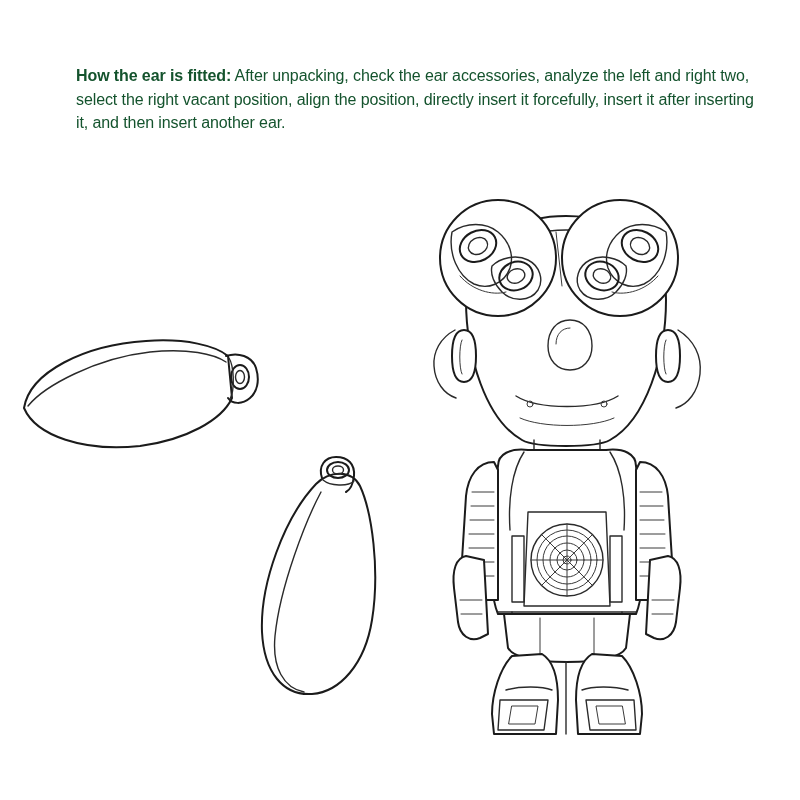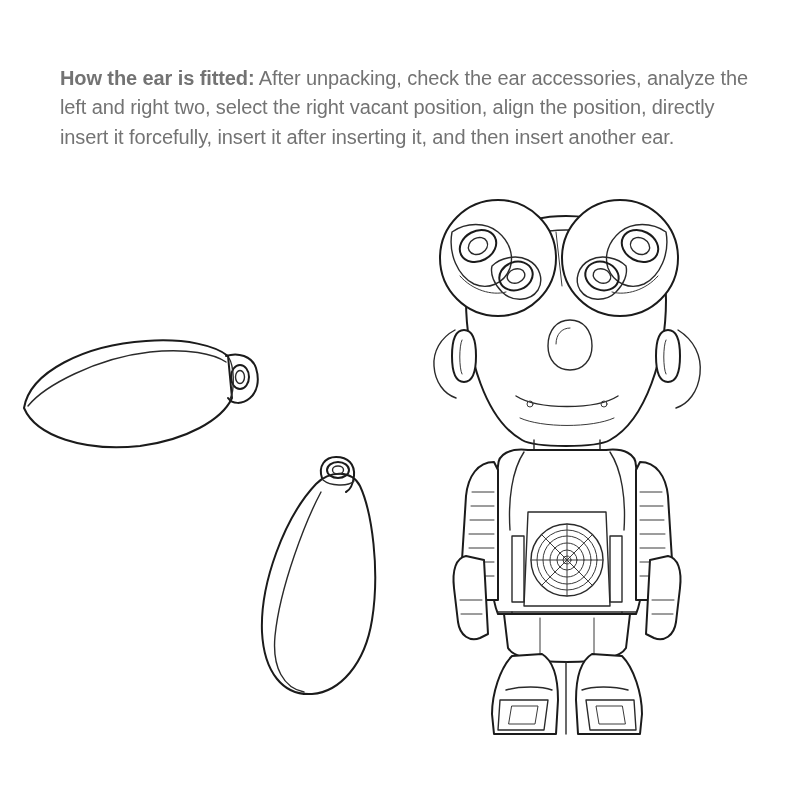--- a/index.html
+++ b/index.html
@@ -15,26 +15,26 @@
     color: #000000;
   }
   #page {
     position: relative;
     width: 800px;
     height: 800px;
     background: #ffffff;
   }
   #instruction-block {
     position: absolute;
-    left: 60px;
+    left: 76px;
     top: 64px;
     width: 690px;
-    font-size: 20px;
+    font-size: 16px;
     line-height: 1.47;
-    color: #737373;
+    color: #14532d;
     letter-spacing: -0.1px;
   }
   #instruction-block .heading {
     font-weight: bold;
   }
   #diagram-layer {
     position: absolute;
     left: 0;
     top: 0;
     width: 800px;

